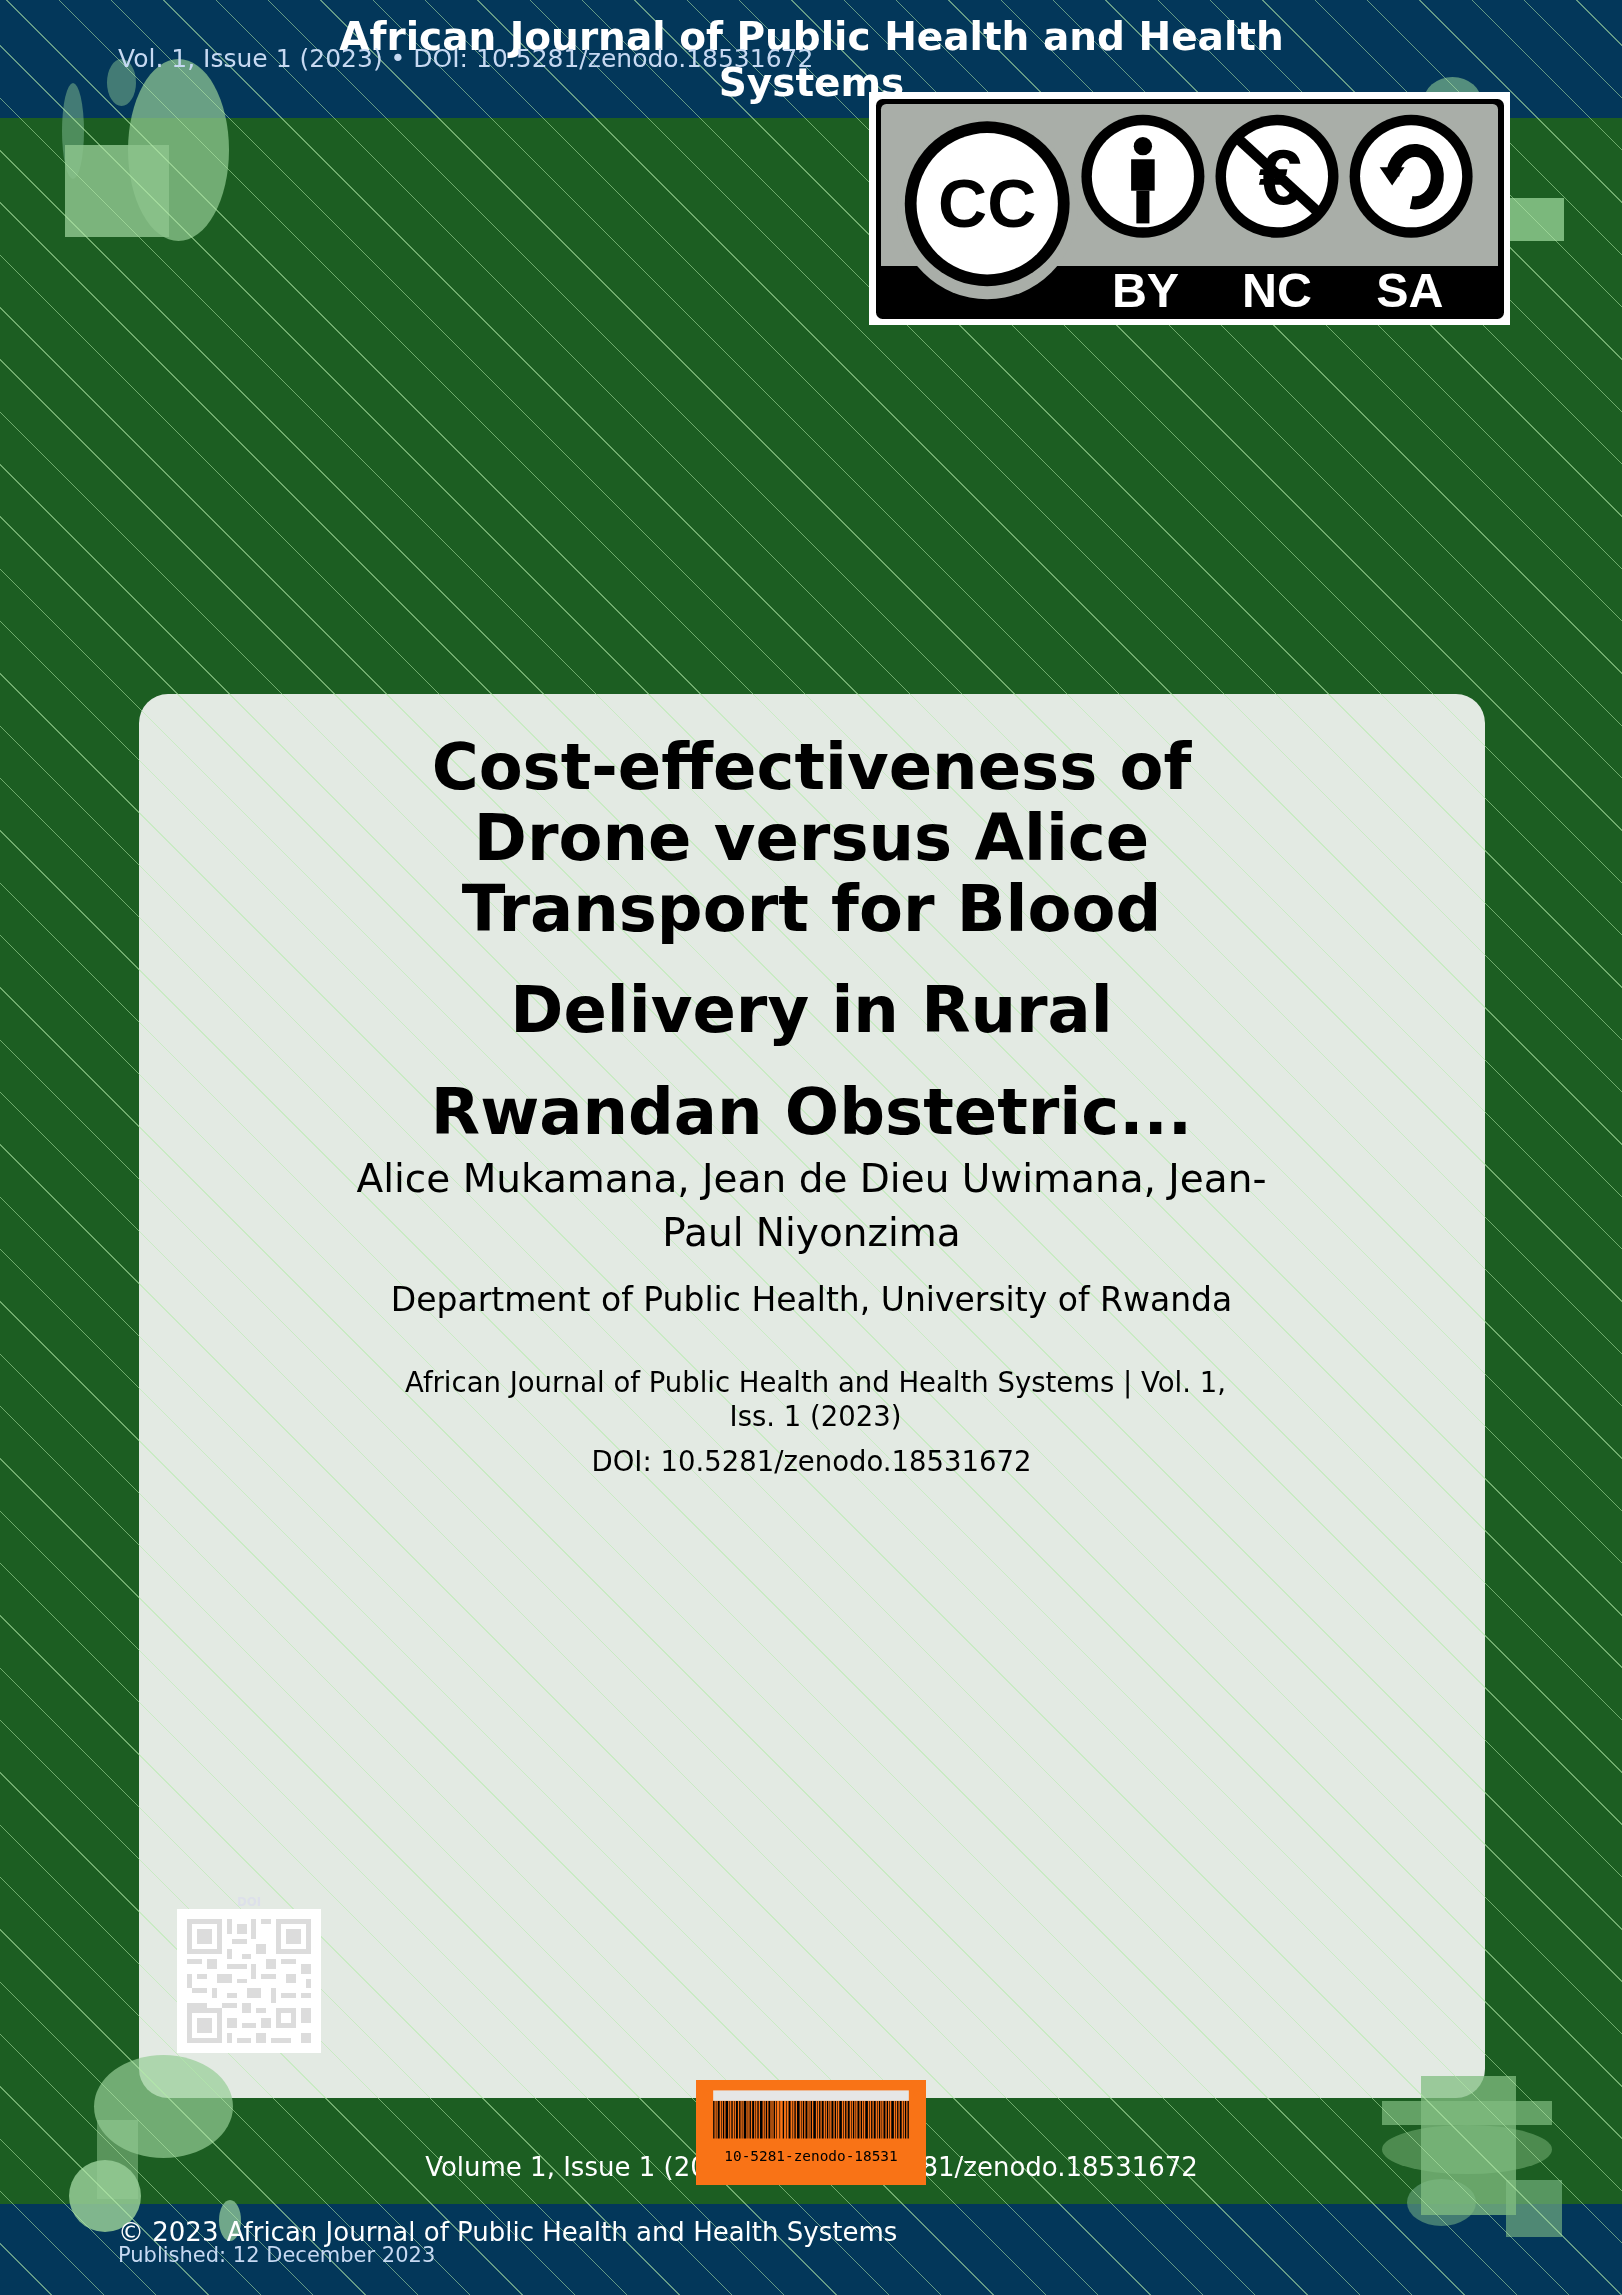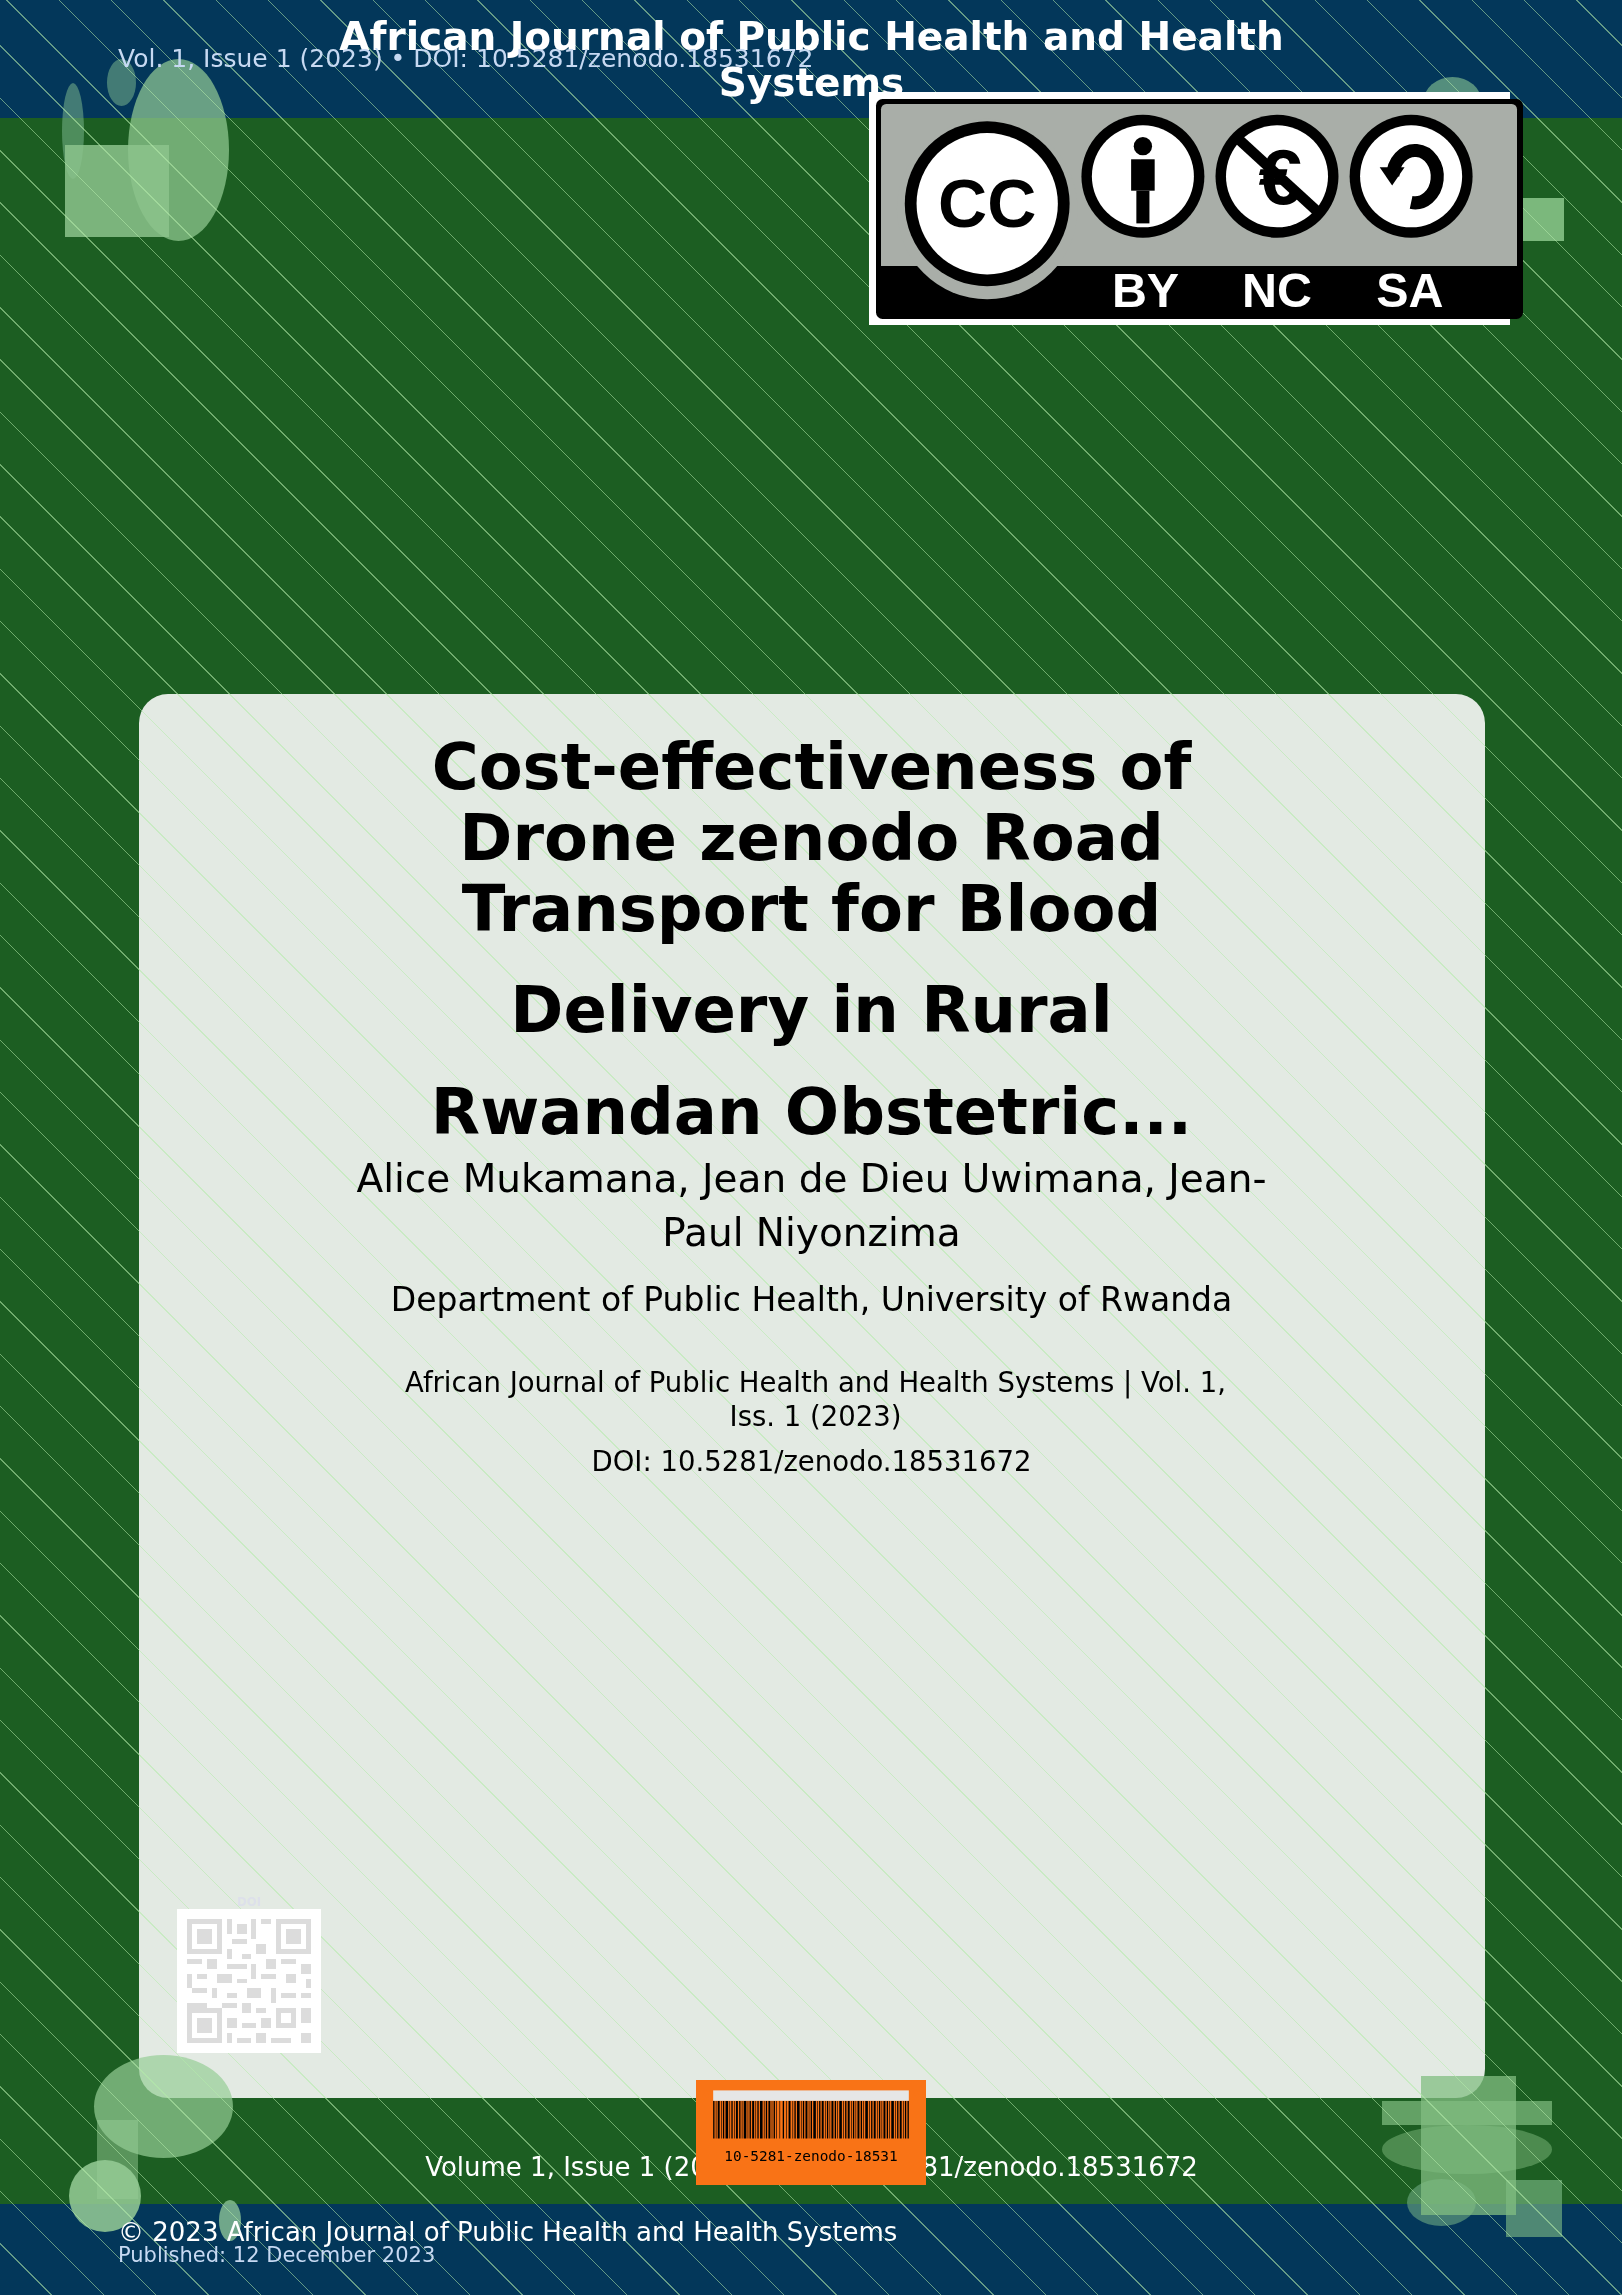--- a/index.html
+++ b/index.html
@@ -23,21 +23,21 @@
   }
   .header-title span { display:block; }
   .header-meta {
     position:absolute; left:118px; top:44px; z-index:9;
     color:#c7d9f2; font-size:25px; line-height:29px; white-space:nowrap;
   }
   .cc-badge {
     position:absolute; left:869px; top:92px; width:641px; height:233px;
     background:#fff; z-index:10; box-sizing:border-box; padding:6.5px;
   }
-  .cc-inner { width:100%; height:100%; background:#000; border-radius:6.5px; position:relative; overflow:hidden;padding-left:19px; }
+  .cc-inner { width:100%; height:100%; background:#000; border-radius:6.5px; position:relative; overflow:hidden; }
   .cc-gray { position:absolute; left:5.2px; top:5.2px; right:5.2px; height:162px; background:#a9aea8; border-radius:5.2px 5.2px 0 0; }
   .card {
     position:absolute; left:139px; top:694px; width:1346px; height:1404px;
     background:#e3eae3; border-radius:29px; z-index:4;
   }
   .title {
     position:absolute; left:0; width:100%; top:732px; text-align:center; z-index:8;
     font-weight:bold; font-size:64px; color:#000; line-height:71px;
   }
   .title span { display:block; }
@@ -119,21 +119,21 @@
       </g>
       <text x="412" y="318" text-anchor="middle" font-family="Liberation Sans, sans-serif" font-weight="bold" font-size="74" fill="#fff">BY</text>
       <text x="613" y="318" text-anchor="middle" font-family="Liberation Sans, sans-serif" font-weight="bold" font-size="74" fill="#fff">NC</text>
       <text x="816" y="318" text-anchor="middle" font-family="Liberation Sans, sans-serif" font-weight="bold" font-size="74" fill="#fff">SA</text>
     </svg>
   </div>
 </div>
 
 <div class="title">
   <span>Cost-effectiveness of</span>
-  <span>Drone zenodo Road</span>
+  <span>Drone versus Alice</span>
   <span>Transport for Blood</span>
   <span style="margin-top:30px">Delivery in Rural</span>
   <span style="margin-top:31px">Rwandan Obstetric...</span>
 </div>
 
 <div class="authors">
   <div>Alice Mukamana, Jean de Dieu Uwimana, Jean-</div>
   <div>Paul Niyonzima</div>
 </div>
 <div class="affil">Department of Public Health, University of Rwanda</div>

